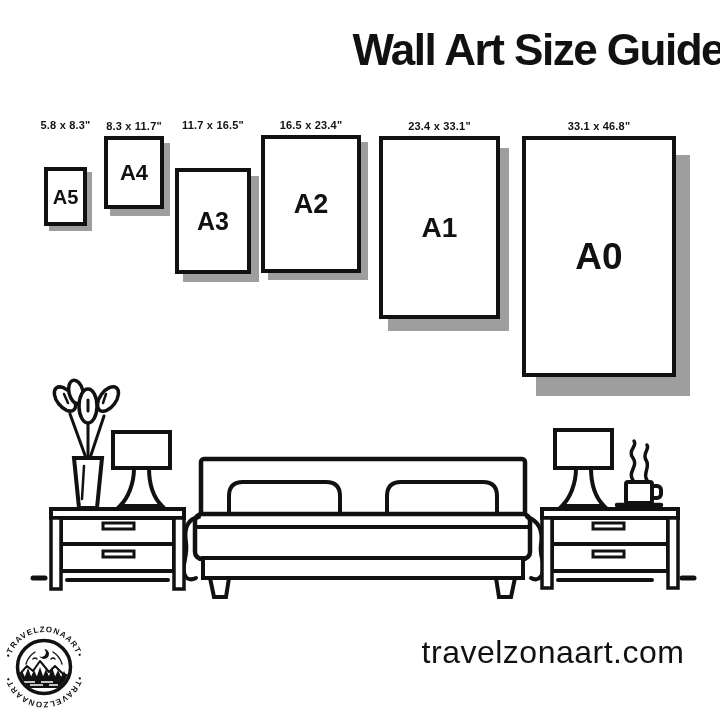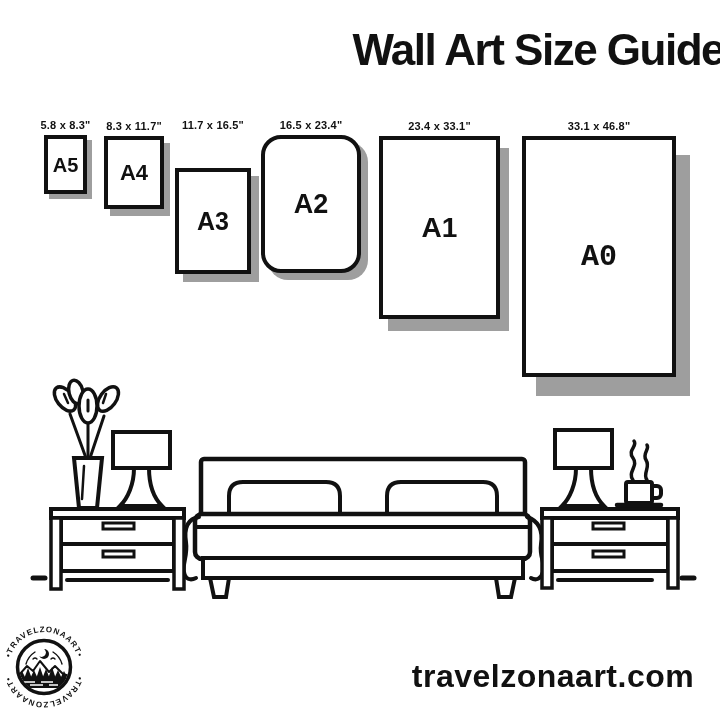--- a/index.html
+++ b/index.html
@@ -21,64 +21,64 @@
   }
   .frame-box{
     width:100%;height:100%;box-sizing:border-box;
     border:4px solid #111111;background:#ffffff;
     display:flex;align-items:center;justify-content:center;
   }
   .frame-letter{font-weight:bold;line-height:1;}
   .scene{position:absolute;left:0;top:0;}
   .logo{position:absolute;left:0px;top:623px;}
   .website{
-    position:absolute;left:402px;top:660px;width:302px;text-align:center;
-    font-size:32px;font-weight:bold;letter-spacing:0.5px;line-height:1;
+    position:absolute;left:402px;top:636px;width:302px;text-align:center;
+    font-size:32px;font-weight:normal;letter-spacing:0.5px;line-height:1;
   }
 </style>
 </head>
 <body>
 
 <div class="title">Wall Art Size Guide</div>
 
 <div class="size-guide">
     <div class="frame-wrap" style="left: 44px; top: 135px; width: 43px; height: 59px;">
       <div class="dim-label">5.8 x 8.3"</div>
-      <div class="frame-box" style="box-shadow: rgb(158, 158, 158) 5px 5px 0px 0px;">
+      <div class="frame-box" style="box-shadow: rgb(158, 158, 158) 5px 5px 0px 0px; margin-top: 32px;">
         <span class="frame-letter" style="font-size: 20px;">A5</span>
       </div>
     </div>
     <div class="frame-wrap" style="left: 104px; top: 136px; width: 60px; height: 73px;">
       <div class="dim-label">8.3 x 11.7"</div>
       <div class="frame-box" style="box-shadow: rgb(158, 158, 158) 6px 7px 0px 0px; align-items: center;">
         <span class="frame-letter" style="font-size: 22px;">A4</span>
       </div>
     </div>
     <div class="frame-wrap" style="left: 175px; top: 135px; width: 76px; height: 106px;">
       <div class="dim-label">11.7 x 16.5"</div>
       <div class="frame-box" style="box-shadow: rgb(158, 158, 158) 8px 8px 0px 0px; margin-top: 33px;">
         <span class="frame-letter" style="font-size: 25px;">A3</span>
       </div>
     </div>
     <div class="frame-wrap" style="left: 261px; top: 135px; width: 100px; height: 138px;">
       <div class="dim-label">16.5 x 23.4"</div>
-      <div class="frame-box" style="box-shadow: rgb(158, 158, 158) 7px 7px 0px 0px; border-radius: 20px;">
+      <div class="frame-box" style="box-shadow: rgb(158, 158, 158) 7px 7px 0px 0px;">
         <span class="frame-letter" style="font-size: 27px;">A2</span>
       </div>
     </div>
     <div class="frame-wrap" style="left: 379px; top: 136px; width: 121px; height: 183px;">
       <div class="dim-label">23.4 x 33.1"</div>
       <div class="frame-box" style="box-shadow: rgb(158, 158, 158) 9px 12px 0px 0px;">
         <span class="frame-letter" style="font-size: 28px;">A1</span>
       </div>
     </div>
     <div class="frame-wrap" style="left: 522px; top: 136px; width: 154px; height: 241px;">
       <div class="dim-label">33.1 x 46.8"</div>
       <div class="frame-box" style="box-shadow: rgb(158, 158, 158) 14px 19px 0px 0px;">
-        <span class="frame-letter" style="font-size: 30px; font-family: Liberation Mono, monospace;">A0</span>
+        <span class="frame-letter" style="font-size: 37px;">A0</span>
       </div>
     </div>
   </div>
 
 <svg class="scene" width="720" height="720" viewBox="0 0 720 720" fill="none" stroke="#111111" stroke-width="4">
 
   <g stroke-linecap="round" stroke-width="5">
     <path d="M33 578 H45"></path>
     <path d="M67 580 H168" stroke-width="4"></path>
     <path d="M558 580 H652" stroke-width="4"></path>

